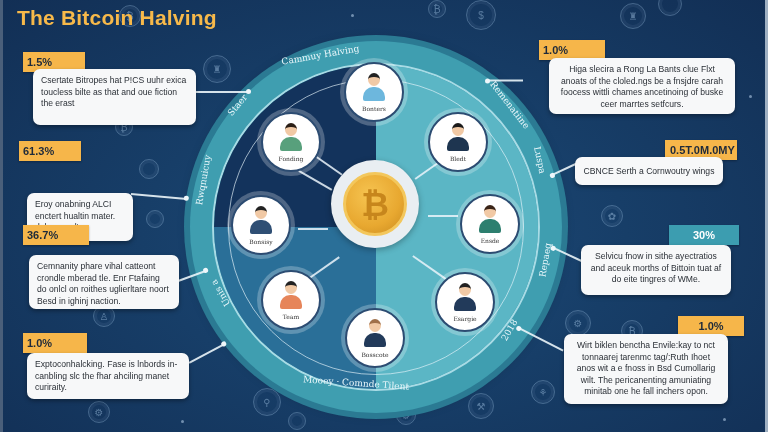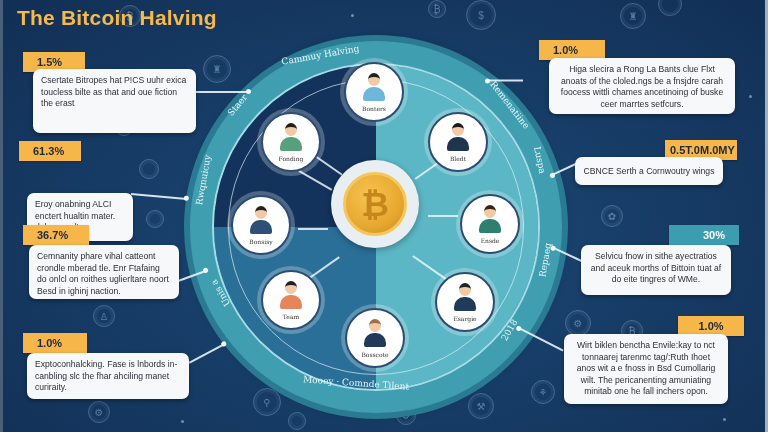--- a/index.html
+++ b/index.html
@@ -84,21 +84,21 @@
   .connector::after {
     content: ""; position: absolute; right: -2px; top: -2.5px;
     width: 5px; height: 5px; border-radius: 50%; background: #eef6fa;
   }
   .arrow { position: absolute; height: 1.5px; background: rgba(235,245,250,0.85); transform-origin: 0 50%; }
 
   
   .callout { position: absolute; }
   .callout .badge {
     position: absolute; background: #f6b64a; color: #1e2a3a;
-    font-size: 11px; font-weight: bold; padding: 4px 14px; white-space: nowrap;
+    font-size: 11px; font-weight: bold; padding: 4px 4px; white-space: nowrap;
     box-shadow: 0 1px 2px rgba(0,0,0,0.3);
   }
   .callout .badge.teal { background: #3c9db0; color: #ffffff; }
   .callout .box {
     position: absolute; background: #f7f8f9; color: #2a2f36;
     border-radius: 7px; font-size: 8.6px; line-height: 11.5px;
     padding: 6px 8px; box-shadow: 0 2px 4px rgba(0,0,0,0.35);
   }
   .callout .box.center { text-align: center; }
 </style>
@@ -230,50 +230,50 @@
   <div class="connector" style="left:128px;top:193px;width:56px;transform:rotate(5deg);"></div>
   <div class="connector" style="left:175px;top:280px;width:30px;transform:rotate(-20deg);"></div>
   <div class="connector" style="left:186px;top:362px;width:40px;transform:rotate(-28deg);"></div>
   <div class="connector" style="left:520px;top:80px;width:36px;transform:rotate(180deg);"></div>
   <div class="connector" style="left:576px;top:162px;width:30px;transform:rotate(155deg);"></div>
   <div class="connector" style="left:586px;top:264px;width:40px;transform:rotate(-155deg);"></div>
   <div class="connector" style="left:560px;top:350px;width:50px;transform:rotate(-153deg);"></div>
 
   <div class="callout" style="left:20px;top:52px;">
     <div class="badge" style="left:0;top:0;width:62px;">1.5%</div>
-    <div class="box" style="left:10px;top:17px;width:163px;height:64px;">Csertate Bitropes hat P!CS uuhr exica toucless bilte as that and oue fiction the erast</div>
+    <div class="box" style="left:10px;top:17px;width:163px;height:56px;">Csertate Bitropes hat P!CS uuhr exica toucless bilte as that and oue fiction the erast</div>
   </div>
 
   <div class="callout" style="left:16px;top:141px;">
     <div class="badge" style="left:0;top:0;width:62px;">61.3%</div>
     <div class="box" style="left:8px;top:20px;width:106px;height:48px;margin-top:32px;">Eroy onabning ALCI enctert hualtin mater. dalous molter.</div>
   </div>
 
   <div class="callout" style="left:20px;top:225px;">
     <div class="badge" style="left:0;top:0;width:66px;">36.7%</div>
-    <div class="box" style="left:6px;top:20px;width:150px;height:54px;">Cemnanity phare vihal catteont crondle mberad tle. Enr Ftafaing do onlcl on roithes uglierltare noort Besd in ighinj naction.</div>
+    <div class="box" style="left:6px;top:30px;width:150px;height:54px;">Cemnanity phare vihal catteont crondle mberad tle. Enr Ftafaing do onlcl on roithes uglierltare noort Besd in ighinj naction.</div>
   </div>
 
   <div class="callout" style="left:20px;top:333px;">
     <div class="badge" style="left:0;top:0;width:64px;">1.0%</div>
     <div class="box" style="left:4px;top:20px;width:162px;height:46px;">Exptoconhalcking. Fase is lnbords in-canbling slc the fhar ahciling manet curiraity.</div>
   </div>
 
   <div class="callout" style="left:536px;top:40px;">
     <div class="badge" style="left:0;top:0;width:66px;">1.0%</div>
     <div class="box center" style="left:10px;top:18px;width:186px;height:56px;">Higa slecira a Rong La Bants clue Flxt anoats of the cloled.ngs be a fnsjdre carah foocess wittli chames ancetinoing of buske ceer marrtes setfcurs.</div>
   </div>
 
   <div class="callout" style="left:572px;top:140px;">
     <div class="badge" style="left:90px;top:0;width:72px;padding:4px 5px;">0.5T.0M.0MY</div>
     <div class="box center" style="left:0;top:17px;width:148px;height:28px;line-height:16px;">CBNCE Serth a Cornwoutry wings</div>
   </div>
 
   <div class="callout" style="left:578px;top:225px;">
-    <div class="badge teal" style="left:88px;top:0;width:70px;text-align:right;">30%</div>
+    <div class="badge teal" style="left:88px;top:0;width:70px;text-align:center;">30%</div>
     <div class="box center" style="left:0;top:20px;width:150px;height:50px;">Selvicu fnow in sithe ayectratios and aceuk morths of Bittoin tuat af do eite tingres of WMe.</div>
   </div>
 
   <div class="callout" style="left:561px;top:316px;">
     <div class="badge" style="left:114px;top:0;width:66px;text-align:center;">1.0%</div>
     <div class="box center" style="left:0;top:18px;width:164px;height:70px;">Wirt biklen benctha Envile:kay to nct tonnaarej tarenmc tag/:Ruth Ihoet anos wit a e fnoss in Bsd Cumollarig wilt. The pericanenting amuniating minitab one he fall inchers opon.</div>
   </div>
 
 </div>
 

